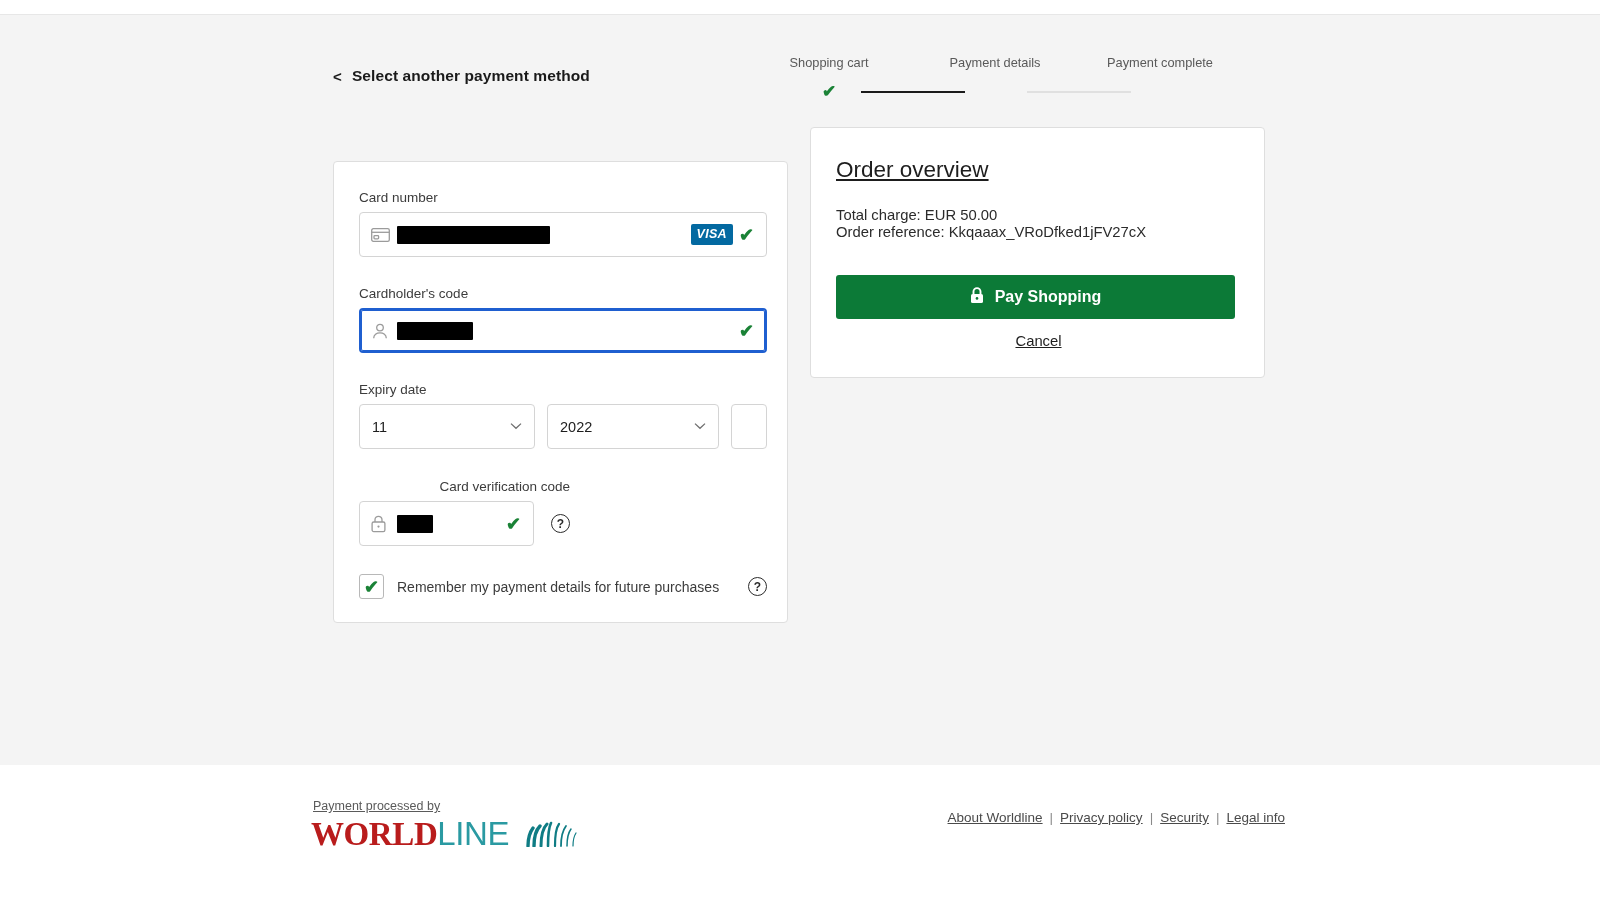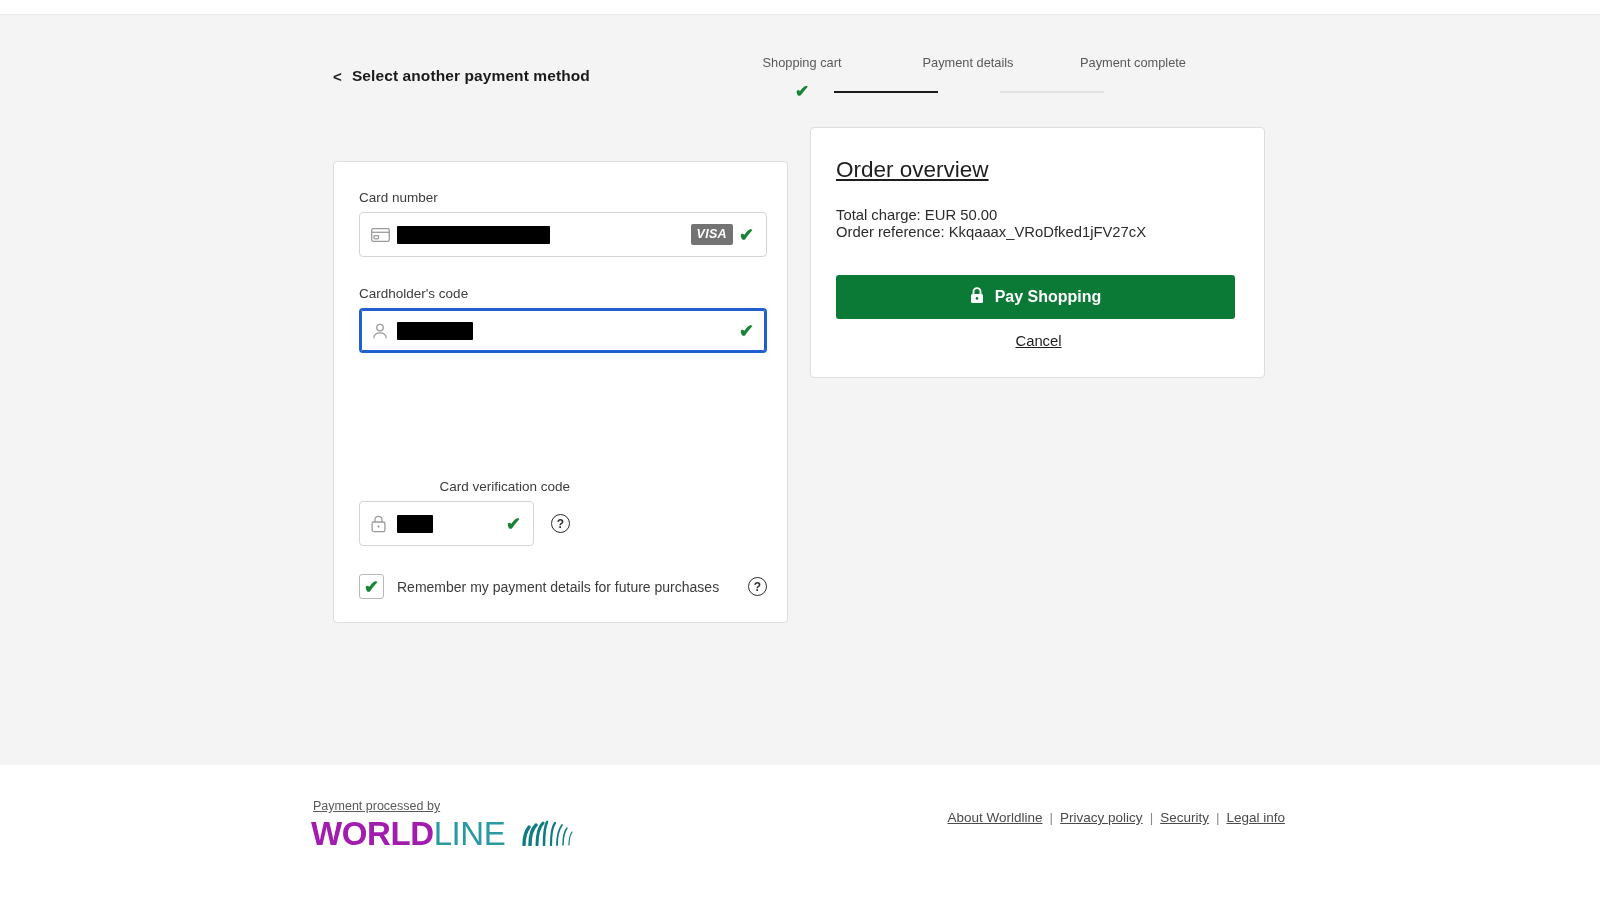--- a/index.html
+++ b/index.html
@@ -37,21 +37,21 @@
     left: 333px; top: 52px;
     display: flex; align-items: center; gap: 10px;
     font-size: 15.5px; font-weight: bold; color: #1a1a1a;
     cursor: pointer; letter-spacing: .1px;
   }
   .back-chevron { font-size: 15px; font-weight: bold; color: #1a1a1a; line-height: 1; }
 
   
   .stepper {
     position: absolute;
-    left: 750px; top: 40px;
+    left: 777px; top: 40px;
     width: 470px; height: 45px;
   }
   .step-labels { position: relative; height: 18px; }
   .step-label {
     position: absolute; top: 0;
     font-size: 12.8px; color: #595959;
     white-space: nowrap;
     transform: translateX(-50%);
   }
   .step-label.s0 { left: 52px; }
@@ -109,21 +109,21 @@
 
   .in-icon { width: 26px; flex: 0 0 26px; display: flex; align-items: center; color: #9b9b9b; }
   .redacted { background: #000000; height: 18px; border-radius: 1px; }
   .redact-card { width: 153px; }
   .redact-name { width: 76px; }
   .redact-cvc  { width: 36px; }
   .spacer { flex: 1 1 auto; }
   .check-ok { color: #1a8236; font-size: 18px; font-weight: bold; line-height: 1; margin-left: 6px; }
 
   .visa-badge {
-    background: #737373; color: #ffffff;
+    background: #0369a1; color: #ffffff;
     font-size: 12.5px; font-weight: bold; font-style: italic;
     letter-spacing: .3px;
     padding: 3px 6px 3px 6px; border-radius: 2px;
     line-height: 1.15;
   }
 
   
   .expiry-row { display: flex; align-items: center; gap: 12px; }
   .select-box {
     display: flex; align-items: center;
@@ -191,21 +191,21 @@
   
   .processed-by {
     position: absolute; left: 313px; top: 34px;
     font-size: 12.5px; color: #5a5a5a; text-decoration: underline;
   }
   .logo-wrap {
     position: absolute; left: 311px; top: 52px;
     display: flex; align-items: flex-end; gap: 14px;
   }
   .logo-text { font-size: 33px; line-height: 1; letter-spacing: -0.4px; }
-  .logo-bold { color: #a21caf; font-weight: bold; }
+  .logo-bold { color: #b91c1c; font-weight: bold; font-family: Liberation Serif, serif; }
   .logo-light { color: #2a9aa2; font-weight: normal; }
   .footer-links {
     position: absolute; right: 315px; top: 810px;
     display: flex; align-items: center; gap: 7px;
     font-size: 13.5px; color: #4a4a4a;
   }
   .footer-links a { color: #4a4a4a; text-decoration: underline; cursor: pointer; }
   .sep { color: #8a8a8a; }
 </style>
 </head>
@@ -268,20 +268,42 @@
               <circle cx="9" cy="5.6" r="3.3"></circle>
               <path d="M2.7 16.2c0-3.5 2.8-5.3 6.3-5.3s6.3 1.8 6.3 5.3"></path>
             </svg>
           </span>
           <span class="redacted redact-name"></span>
           <span class="spacer"></span>
           <span class="check-ok">✔</span>
         </div>
       </div>
 
+      <div class="field-group fg-expiry">
+        <div class="field-label">Expiry date</div>
+        <div class="expiry-row">
+          <div class="select-box select-month">
+            <span class="select-val">11</span>
+            <span class="chev">
+              <svg width="12" height="8" viewBox="0 0 12 8" fill="none" stroke="#6f6f6f" stroke-width="1.3">
+                  <path d="M1 1.6 L6 6.3 L11 1.6"></path>
+                </svg>
+            </span>
+          </div>
+          <div class="select-box select-year">
+            <span class="select-val">2022</span>
+            <span class="chev">
+              <svg width="12" height="8" viewBox="0 0 12 8" fill="none" stroke="#6f6f6f" stroke-width="1.3">
+                  <path d="M1 1.6 L6 6.3 L11 1.6"></path>
+                </svg>
+            </span>
+          </div>
+          <div class="expiry-extra"></div>
+        </div>
+      </div>
 
       <div class="field-group fg-cvc">
         <div class="field-label">Card verification code</div>
         <div class="cvc-row">
           <div class="input-box cvc">
             <span class="in-icon">
               <svg width="15" height="18" viewBox="0 0 15 18" fill="none" stroke="#9b9b9b" stroke-width="1.3">
                 <rect x="1.1" y="7" width="12.8" height="9.6" rx="1.6"></rect>
                 <path d="M4 7V4.8a3.5 3.5 0 0 1 7 0V7"></path>
                 <circle cx="7.5" cy="11.6" r="1.1" fill="#9b9b9b" stroke="none"></circle>

